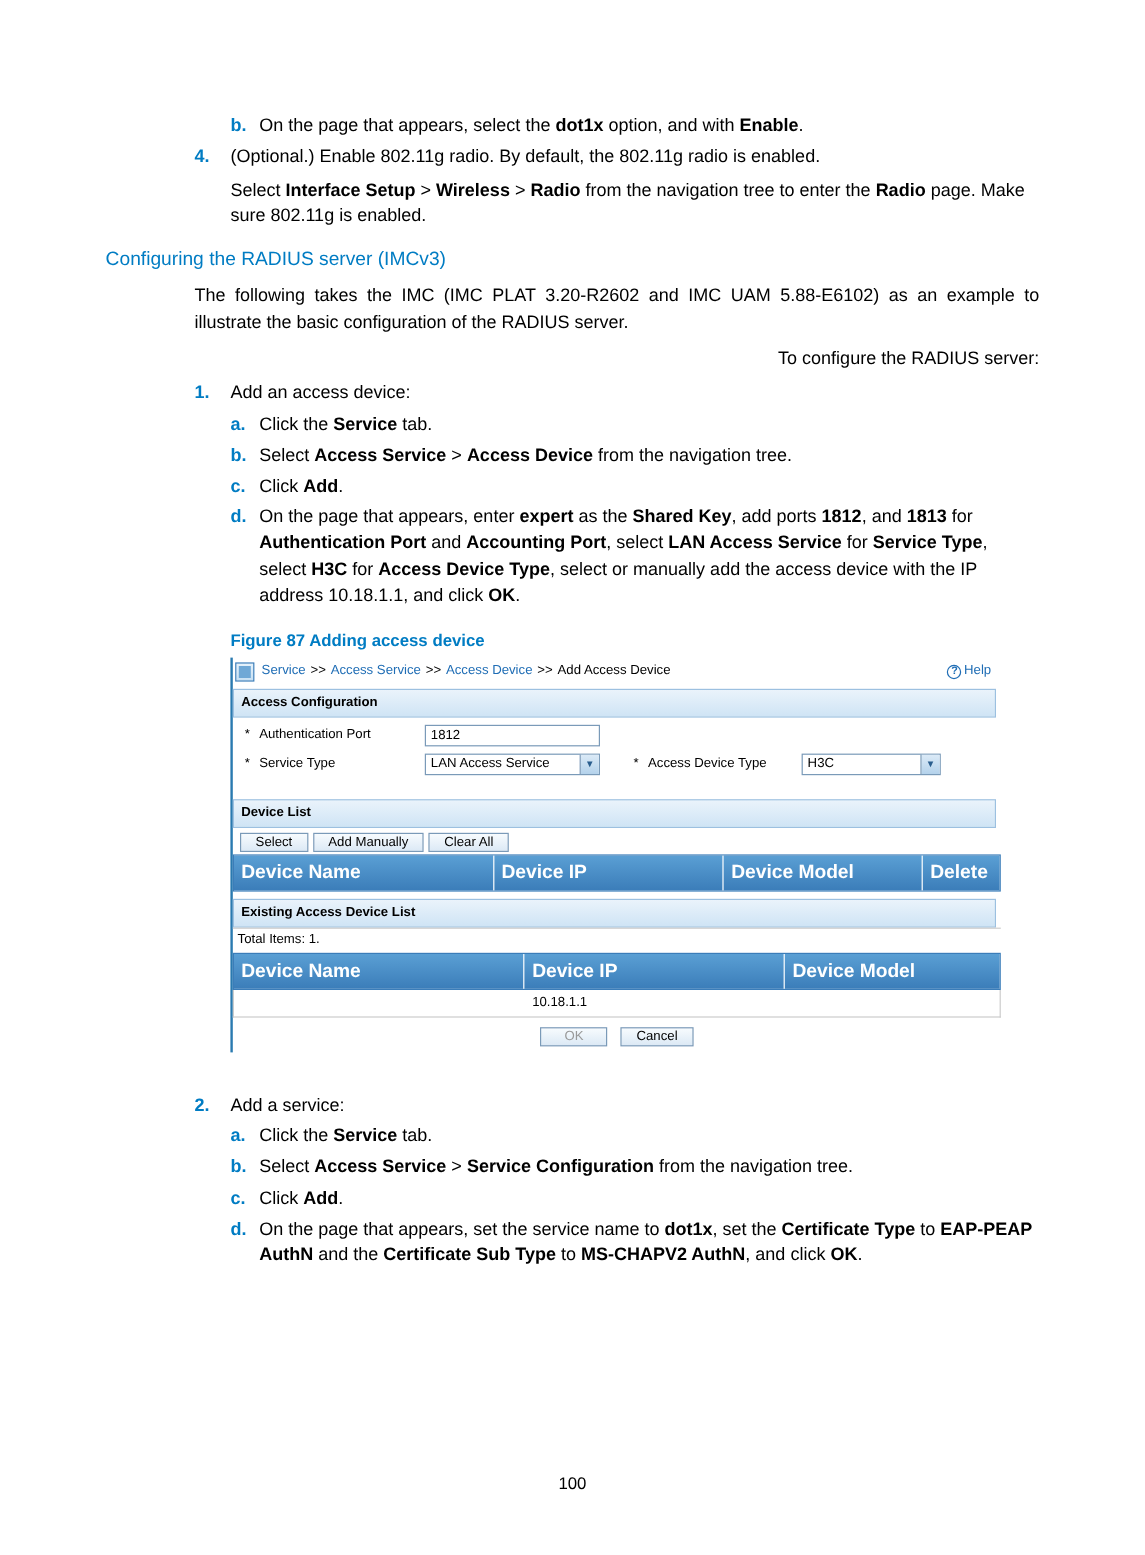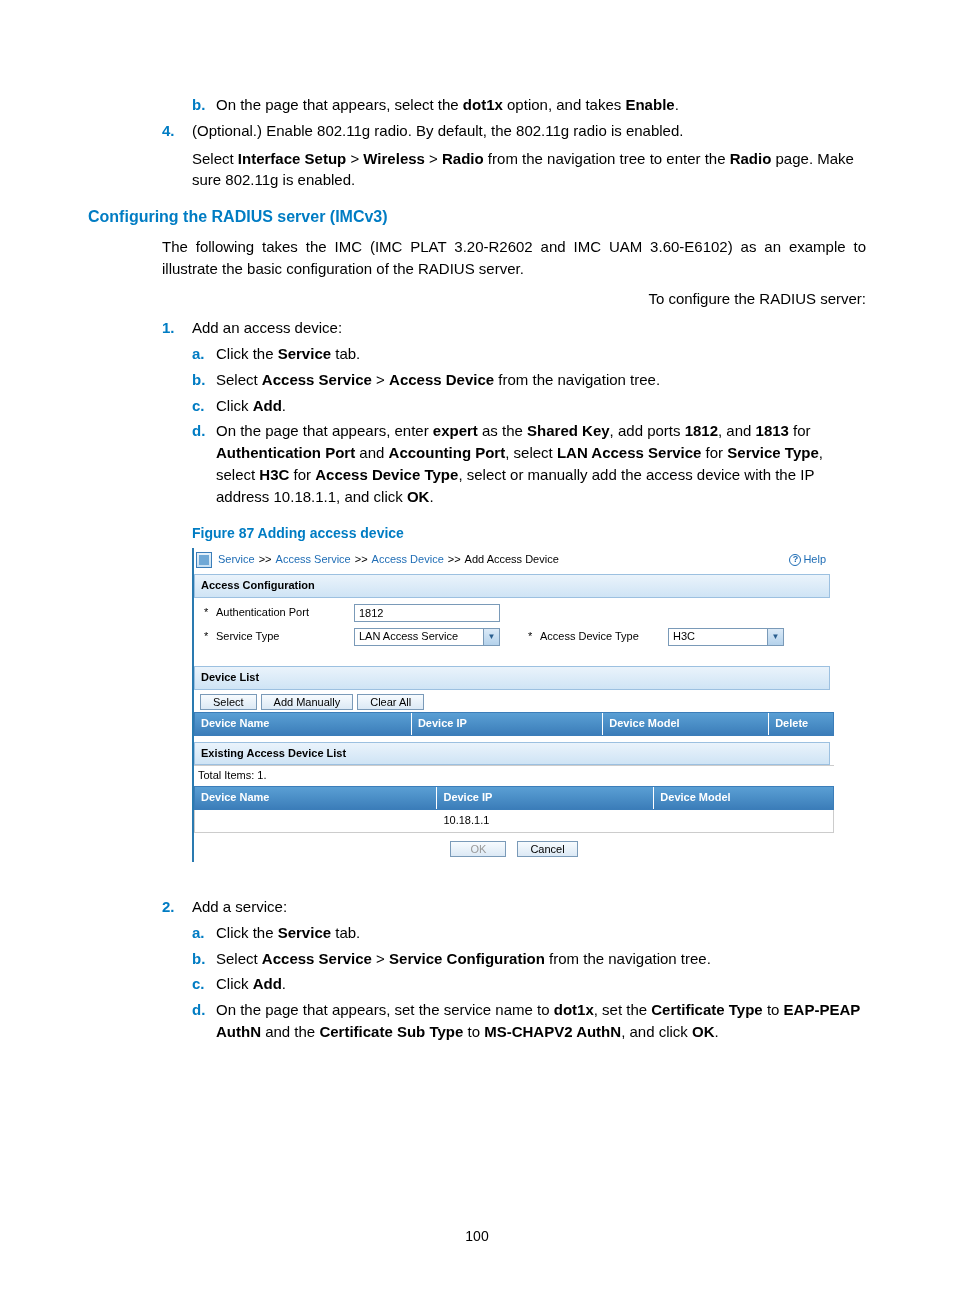--- a/index.html
+++ b/index.html
@@ -16,21 +16,21 @@
   }
   .ol-main { list-style: none; }
   .ol-main > li { margin-bottom: 6px; display: flex; }
   .ol-main .num { width: 30px; flex-shrink: 0; font-weight: bold; color: #007cc3; }
   .ol-main .content { flex: 1; }
   .ol-sub { list-style: none; margin-top: 4px; }
   .ol-sub > li { margin-bottom: 4px; display: flex; }
   .ol-sub .letter { width: 24px; flex-shrink: 0; font-weight: bold; color: #007cc3; }
   .ol-sub .body { flex: 1; }
   .indent-sub { margin-left: 30px; }
-  .h3 { color: #007cc3; font-weight: bold; font-size: 16px; margin: 14px 0 8px 0; }
+  .h3 { color: #007cc3; font-weight: normal; font-size: 16px; margin: 14px 0 8px 0; }
   .para { margin: 8px 0 8px 74px; text-align: justify; }
   .fig-caption { color: #007cc3; font-weight: bold; font-size: 14px; margin: 12px 0 4px 104px; }
   .figure { margin-left: 104px; width: 642px; border-left: 2px solid #2a7ab0; font-family: Tahoma, Arial, sans-serif; font-size: 11px; color: #000; }
   .fig-top { display: flex; align-items: center; padding: 4px 8px 6px 2px; }
   .fig-icon { width: 16px; height: 16px; border: 1px solid #3b7db9; background: linear-gradient(#e6f2fb,#c7e0f3); margin-right: 6px; position: relative; }
   .fig-icon::after { content:""; position:absolute; top:2px; left:2px; width:10px; height:10px; background:#6fa8d6; }
   .bc-link { color: #1f6db5; cursor: pointer; }
   .bc-sep { color: #000; margin: 0 4px; }
   .bc-current { color: #000; }
   .help { margin-left: auto; color: #1f6db5; display: flex; align-items: center; cursor: pointer; }
@@ -41,60 +41,60 @@
   .form-label { width: 150px; color: #000; font-size: 11px; }
   .form-label .ast { color: #000; margin-right: 4px; display:inline-block; width:8px; }
   .form-input { width: 146px; height: 18px; border: 1px solid #7a9ab8; font-size: 11px; padding: 0 4px; background: #fff; font-family: Tahoma, Arial, sans-serif; }
   .form-select { width: 146px; height: 18px; border: 1px solid #7a9ab8; font-size: 11px; display: flex; align-items: center; justify-content: space-between; background: #fff; padding: 0 0 0 4px; }
   .sel-arrow { width: 16px; height: 16px; background: linear-gradient(#dbeaf7,#b4d2eb); border-left: 1px solid #7a9ab8; display: flex; align-items: center; justify-content: center; font-size: 8px; color: #2a5e8e; }
   .two-col { display: flex; gap: 28px; }
   .two-col .form-row { flex: 1; }
   .dl-buttons { display: flex; gap: 4px; padding: 4px 6px 2px 6px; }
   .btn { border: 1px solid #7a9ab8; background: linear-gradient(#f7fbfe,#dce9f5); font-size: 11px; padding: 1px 12px; cursor: pointer; font-family: Tahoma, Arial, sans-serif; }
   .total { padding: 2px 6px 2px 4px; font-size: 11px; border-top: 1px solid #ccc; }
-  .tbl-head { display: flex; background: linear-gradient(#5a9fd4,#3b7db9); color: #fff; font-weight: bold; font-size: 11px; border: 1px solid #3b7db9; margin: 0 0 0 0; }
+  .tbl-head { display: flex; background: linear-gradient(#5a9fd4,#3b7db9); color: #fff; font-weight: bold; font-size: 16px; border: 1px solid #3b7db9; margin: 0 0 0 0; }
   .tbl-head div { padding: 3px 6px; border-right: 1px solid #fff; }
   .tbl-head div:last-child { border-right: none; }
   .tbl-row { display: flex; font-size: 11px; border: 1px solid #ccc; border-top: none; }
   .tbl-row div { padding: 3px 6px; }
   .bottom-btns { text-align: center; padding: 8px 0 4px 0; }
   .bottom-btns .btn { margin: 0 4px; min-width: 56px; }
   .bottom-btns .btn.disabled { color: #999; }
   .page-num { position: absolute; bottom: 50px; left: 0; right: 0; text-align: center; font-size: 14px; margin-top: 17px; }
   b { font-weight: bold; }
   .spacer { height: 10px; }
 </style>
 </head>
 <body>
 
 <ul class="ol-sub indent-sub" style="margin-left:104px">
   <li>
     <span class="letter">b.</span>
     <span class="body">
-      <span>On the page that appears, select the </span><b>dot1x</b><span> option, and takes </span><b>Enable</b><span>.</span>
+      <span>On the page that appears, select the </span><b>dot1x</b><span> option, and with </span><b>Enable</b><span>.</span>
     </span>
   </li>
 </ul>
 
 <ul class="ol-main" style="margin-left:74px">
   <li>
     <span class="num">4.</span>
     <div class="content">
       <span>(Optional.) Enable 802.11g radio. By default, the 802.11g radio is enabled.</span>
       <div style="height:6px"></div>
       <span>
         <span>Select </span><b>Interface Setup</b><span> &gt; </span><b>Wireless</b><span> &gt; </span><b>Radio</b><span> from the navigation tree to enter the </span><b>Radio</b><span> page. Make sure 802.11g is enabled.</span>
       </span>
     </div>
   </li>
 </ul>
 
 <div class="h3">Configuring the RADIUS server (IMCv3)</div>
 
-<p class="para">The following takes the IMC (IMC PLAT 3.20-R2602 and IMC UAM 3.60-E6102) as an example to illustrate the basic configuration of the RADIUS server.</p>
+<p class="para">The following takes the IMC (IMC PLAT 3.20-R2602 and IMC UAM 5.88-E6102) as an example to illustrate the basic configuration of the RADIUS server.</p>
 <p class="para" style="text-align:right">To configure the RADIUS server:</p>
 
 <ul class="ol-main" style="margin-left:74px">
   <li>
     <span class="num">1.</span>
     <div class="content">
       <span>Add an access device:</span>
       <ul class="ol-sub">
         <li>
           <span class="letter">a.</span>

